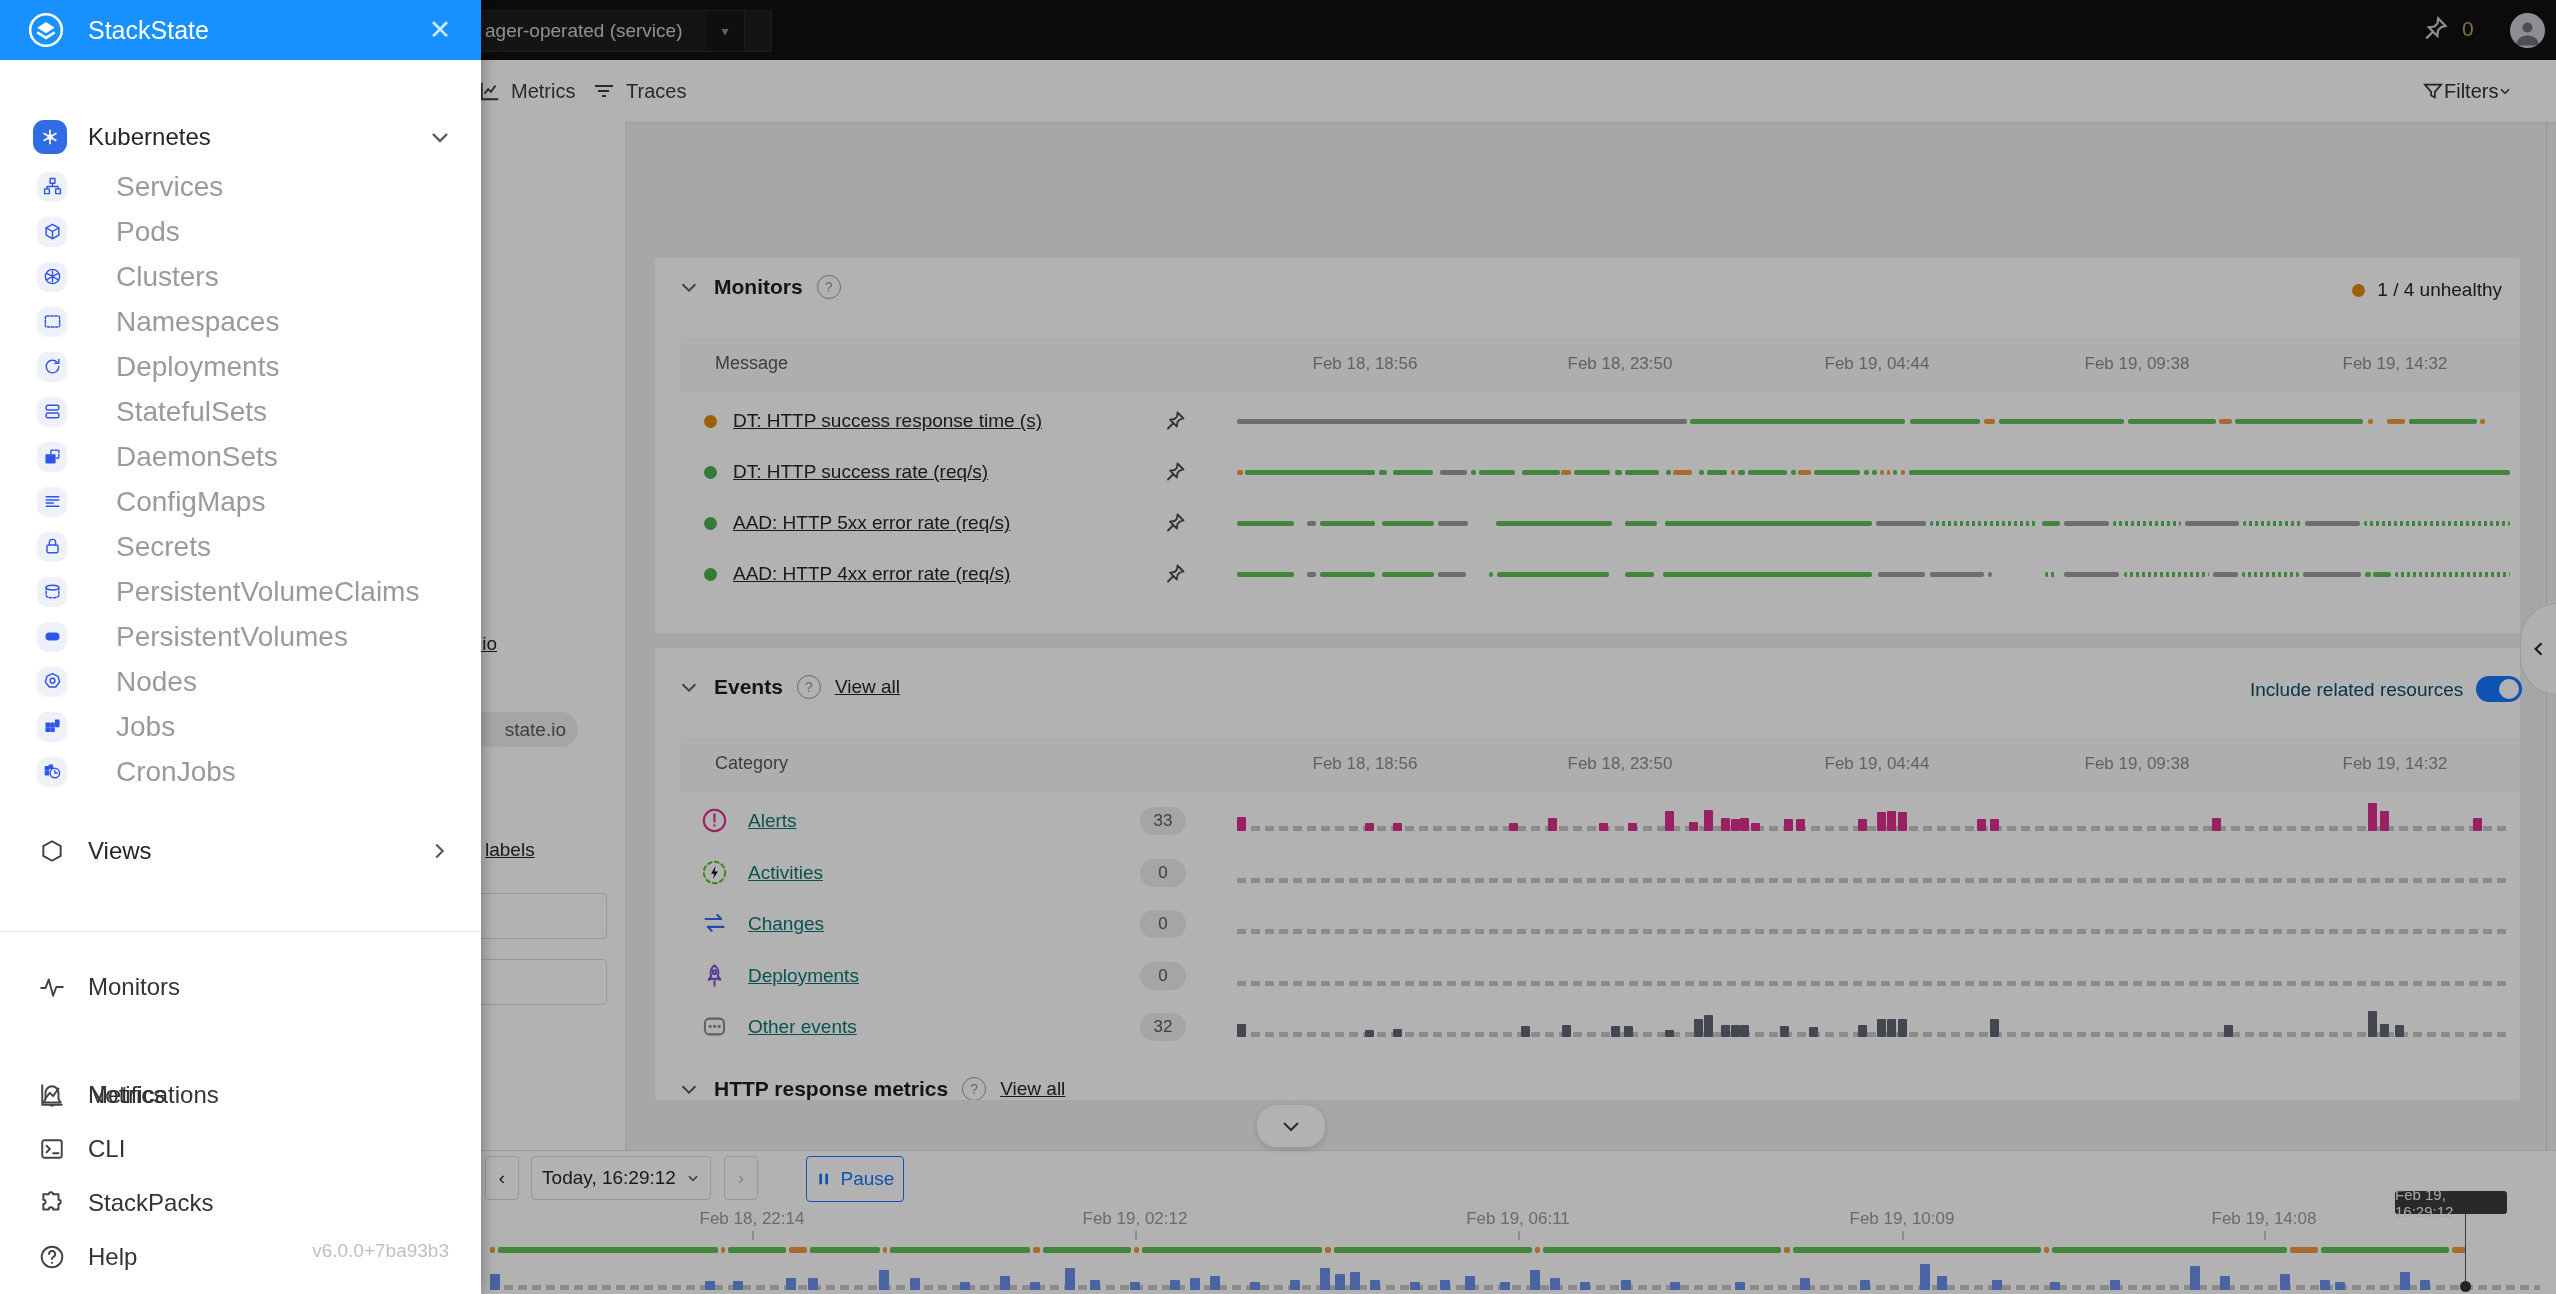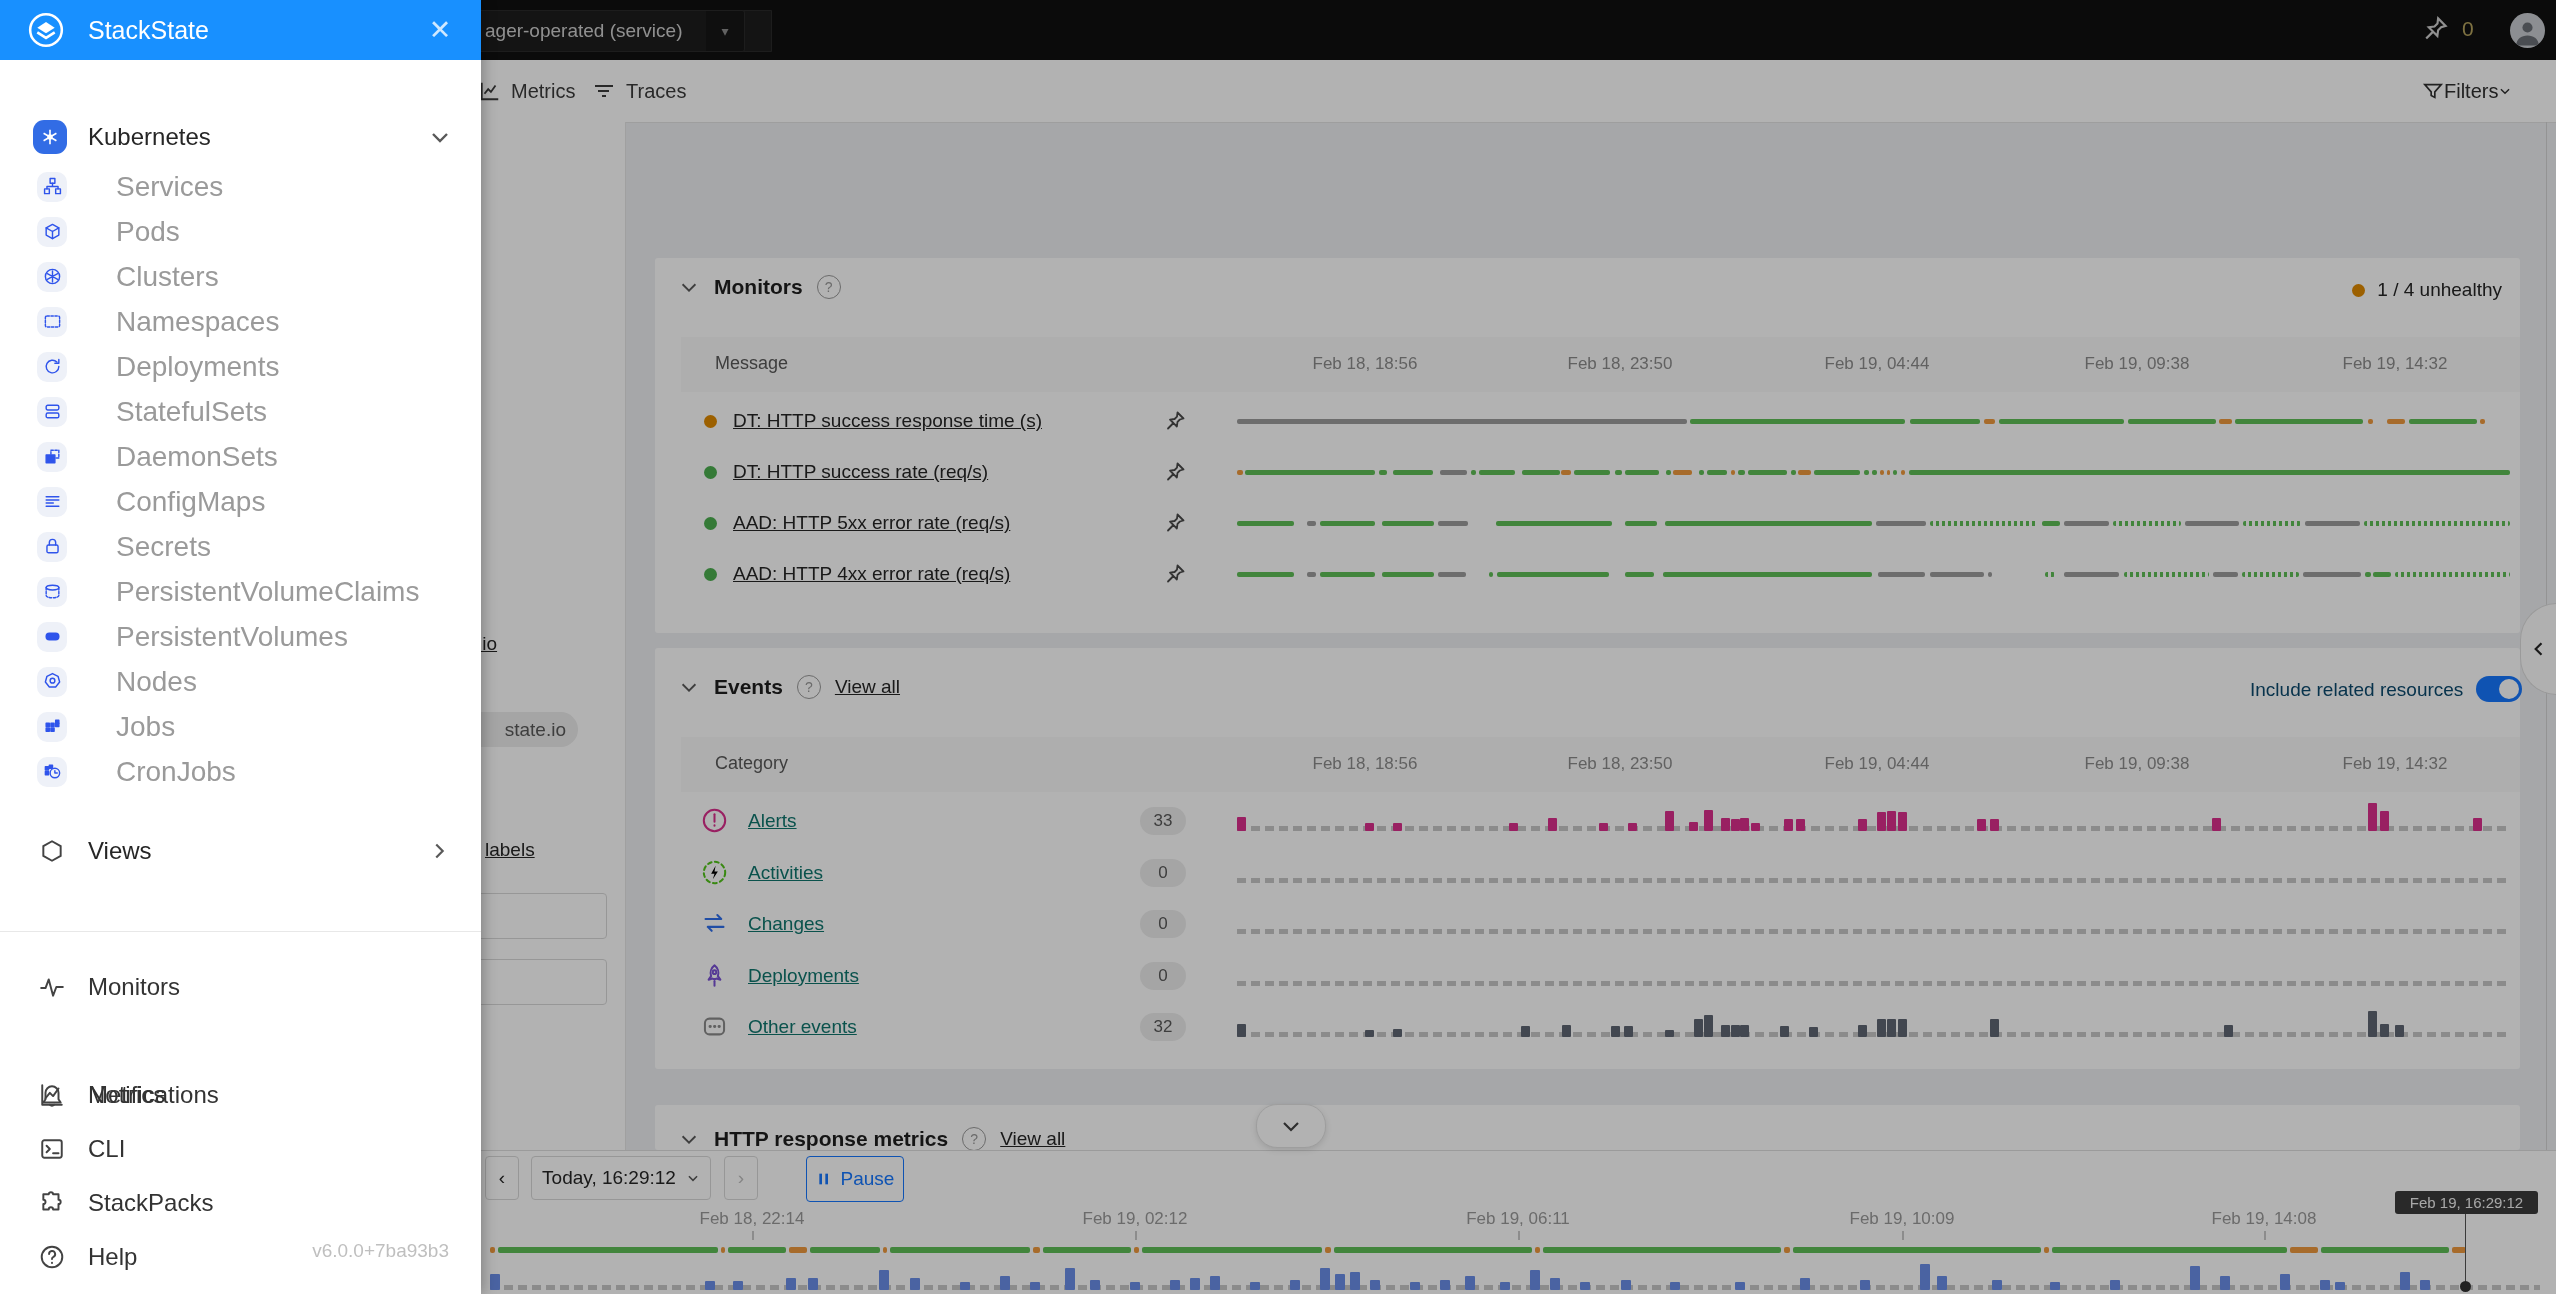--- a/index.html
+++ b/index.html
@@ -59,21 +59,21 @@
       display:flex;align-items:center;justify-content:center;font-size:19px;color:#262626;box-sizing:border-box;}
   #pause-btn{left:806px;top:5px;width:96px;height:44px;border:1.5px solid #1677ff;border-radius:4px;color:#1677ff;
       display:flex;align-items:center;justify-content:center;gap:9px;font-size:19px;position:absolute;background:#fff;}
   .tick-lab{position:absolute;top:58px;width:160px;text-align:center;font-size:17px;color:#9a9a9a;}
   .tick-mark{position:absolute;top:80px;width:2px;height:9px;background:#c9c9c9;}
   #health-line{position:absolute;left:490px;top:95px;width:1976px;height:7px;}
   #health-line .seg{top:1px;height:6px;}
   #bottom-bars{position:absolute;left:490px;top:108px;width:2060px;height:33px;}
   #playhead{position:absolute;left:2465px;top:61px;width:1px;height:73px;background:#555;}
   #play-dot{position:absolute;left:2460px;top:130px;width:11px;height:11px;border-radius:50%;background:#333;}
-  #tooltip{position:absolute;left:2395px;top:40px;width:143px;height:23px;background:#3b3b3b;border-radius:3px;
+  #tooltip{position:absolute;left:2395px;top:40px;width:112px;height:23px;background:#3b3b3b;border-radius:3px;
       color:#f0f0f0;font-size:15px;display:flex;align-items:center;justify-content:center;}
   
   #mask{left:0;top:0;width:2556px;height:1294px;background:rgba(0,0,0,.30);z-index:40;}
   #drawer{left:0;top:0;width:481px;height:1294px;background:#fff;z-index:60;box-shadow:3px 0 12px rgba(0,0,0,.25);}
   #drawer-head{position:absolute;left:0;top:0;width:481px;height:60px;background:#1890ff;display:flex;align-items:center;}
   #brand{color:#fff;font-size:25px;font-weight:500;margin-left:88px;}
   #close-x{position:absolute;left:424px;top:14px;width:32px;height:32px;color:#cfe8ff;font-size:27px;font-weight:300;
       display:flex;align-items:center;justify-content:center;}
   .drawer-row{position:absolute;left:0;width:481px;display:flex;align-items:center;}
   .k8s-head-label,.views-label{font-size:24px;font-weight:500;color:#262626;margin-left:88px;}
@@ -412,21 +412,21 @@
             <div class="bar" style="left: 1158px; height: 12px; top: 23px; background: rgb(95, 102, 115);"></div>
           </div>
         </div>
       </div>
   </div>
   <span id="inc-label">Include related resources</span>
   <div id="toggle">
       <span class="knob"></span>
     </div>
 
-  <div class="panel" style="top:1105px;height:45px;overflow:hidden">
+  <div class="panel" style="top:1055px;height:45px;overflow:hidden">
     <div class="sec-head" style="top:22px">
       <svg width="22" height="22" viewBox="0 0 24 24" fill="none" stroke="#595959" stroke-width="2">
           <path d="M5 9l7 7 7-7"></path>
         </svg>
       <span class="sec-title">HTTP response metrics</span>
       <span class="help-ic">?</span>
       <a class="view-all">View all</a>
     </div>
   </div>
   <div class="abs" id="collapse-pill">

